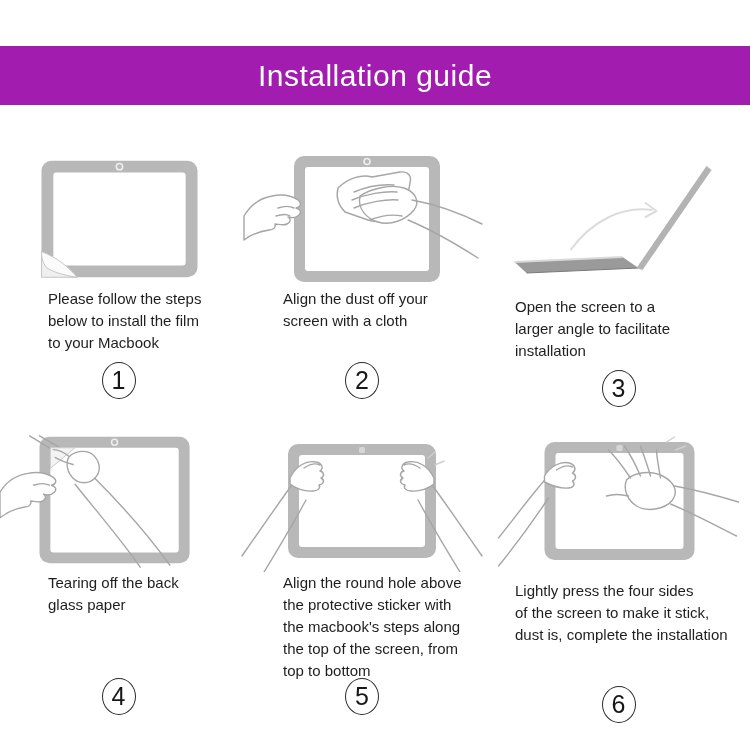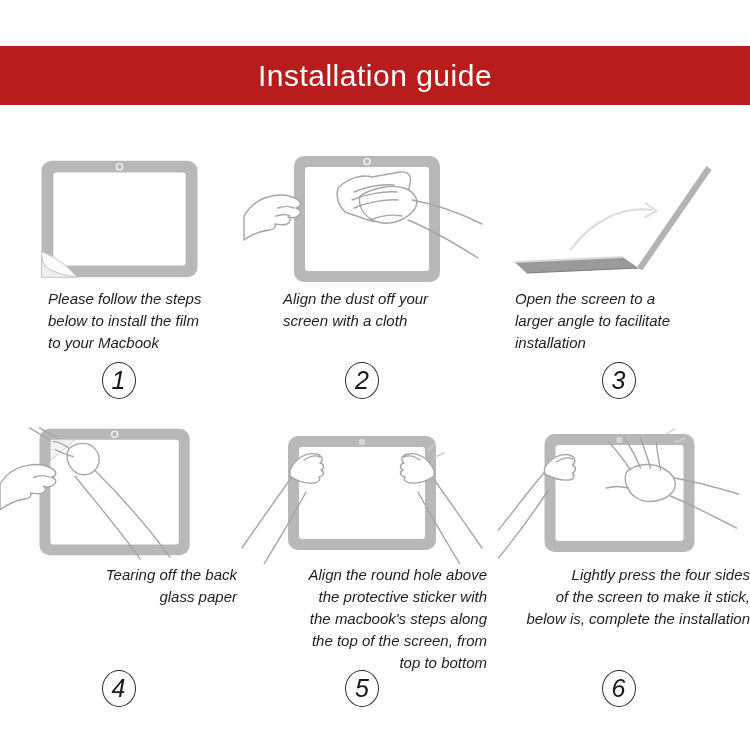--- a/index.html
+++ b/index.html
@@ -3,46 +3,45 @@
 <meta charset="utf-8">
 <style>
   html,body{margin:0;padding:0;}
   body{
     width:750px;height:750px;background:#ffffff;
     font-family:"Liberation Sans", sans-serif;
     color:#1e1e1e;overflow:hidden;
   }
   .banner{
     margin-top:46px;height:59px;width:750px;
-    background:#b91c1c;
+    background:#a21caf;
     display:flex;align-items:center;justify-content:center;
   }
   .banner-title{
     color:#ffffff;font-size:30px;letter-spacing:0.5px;font-weight:400;
   }
   .steps-grid{
     margin-top:45px;
     display:grid;
     grid-template-columns:237px 250px 263px;
     row-gap:24px;
-    font-style:italic;
   }
   .cell{display:flex;flex-direction:column;}
   .illu{
     height:138px;display:flex;align-items:center;justify-content:center;
   }
   .illu svg{display:block;}
   .caption{
     font-size:15px;line-height:22px;white-space:pre;color:#1e1e1e;
   }
   .row1 .caption{height:74px;}
-  .row2 .caption{height:106px;text-align:right;}
+  .row2 .caption{height:106px;}
   .col1 .caption{padding-left:48px;}
   .col2 .caption{padding-left:46px;}
-  .col3 .caption{padding-left:28px;}
+  .col3 .caption{padding-left:28px;margin-top:8px;}
   .num-row{height:40px;display:flex;justify-content:center;align-items:flex-start;}
   .num{
     width:34px;height:37px;border:1.6px solid #2b2b2b;border-radius:50%;
     display:flex;align-items:center;justify-content:center;
     font-size:25px;color:#171717;box-sizing:border-box;
   }
   .hand{stroke:#a6a6a6;stroke-width:1.4;stroke-linecap:round;stroke-linejoin:round;fill:none;}
   .handfill{stroke:#a6a6a6;stroke-width:1.4;stroke-linecap:round;stroke-linejoin:round;fill:#ffffff;}
 </style>
 </head>
@@ -216,20 +215,20 @@
             <path class="hand" d="M162,44 C160,32 158,22 158,16"></path>
             <path class="hand" d="M130,62 C122,60 114,60 108,62"></path>
             <path class="hand" d="M176,52 C198,56 220,62 240,68"></path>
             <path class="hand" d="M172,70 C196,80 218,92 238,102"></path>
             <path d="M168,8 L176,3 M177,16 L187,12" stroke="#cfcfcf" stroke-width="1.4" fill="none" stroke-linecap="round"></path>
           </g>
         </svg>
       </div>
       <div class="caption">Lightly press the four sides
 of the screen to make it stick,
-below is, complete the installation</div>
+dust is, complete the installation</div>
       <div class="num-row">
         <div class="num">6</div>
       </div>
     </div>
 
   </div>
 </div>
 
 </body></html>

